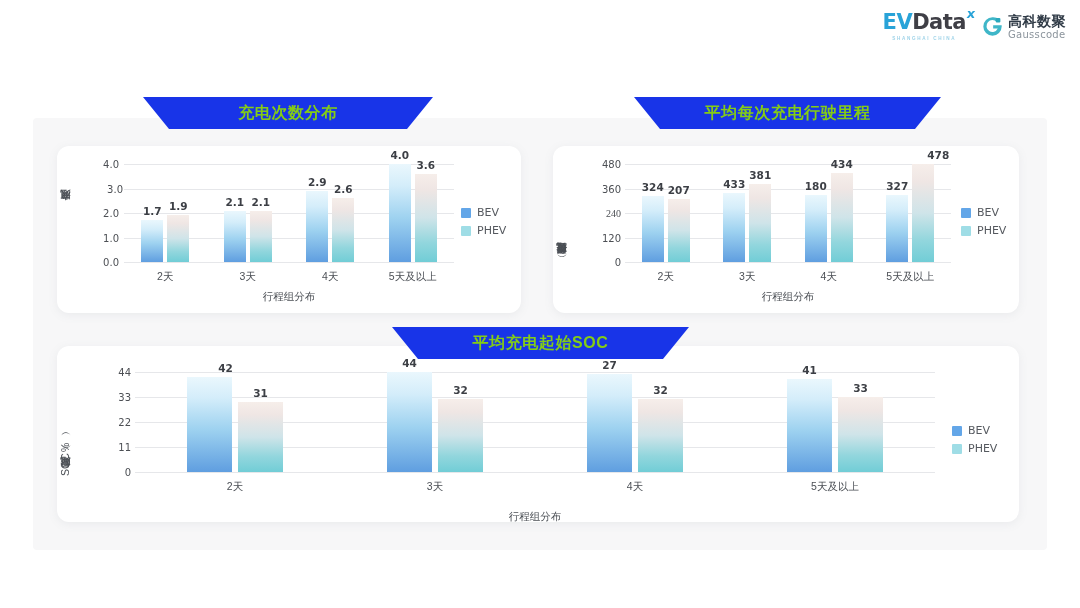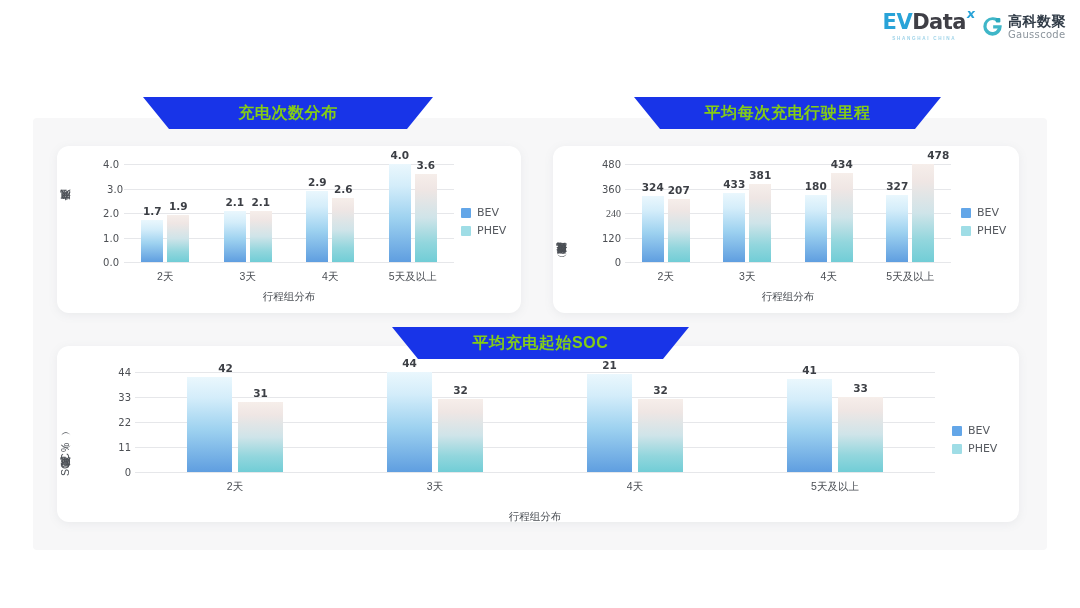--- a/index.html
+++ b/index.html
@@ -332,21 +332,21 @@
       <div class="gridline" style="top: 0px;"></div>
       <div class="bar bev" style="left: 52px; width: 45px; height: 95.4545px;"></div>
       <div class="bar-label" style="left: 74.5px; bottom: 98.4545px; margin-left: 16px;">42</div>
       <div class="bar phev" style="left: 103px; width: 45px; height: 70.4545px;"></div>
       <div class="bar-label" style="left: 125.5px; bottom: 73.4545px;">31</div>
       <div class="bar bev" style="left: 252px; width: 45px; height: 100px;"></div>
       <div class="bar-label" style="left: 274.5px; bottom: 103px;">44</div>
       <div class="bar phev" style="left: 303px; width: 45px; height: 72.7273px;"></div>
       <div class="bar-label" style="left: 325.5px; bottom: 75.7273px;">32</div>
       <div class="bar bev" style="left: 452px; width: 45px; height: 97.7273px;"></div>
-      <div class="bar-label" style="left: 474.5px; bottom: 100.727px;">21</div>
+      <div class="bar-label" style="left: 474.5px; bottom: 100.727px;">27</div>
       <div class="bar phev" style="left: 503px; width: 45px; height: 72.7273px;"></div>
       <div class="bar-label" style="left: 525.5px; bottom: 75.7273px;">32</div>
       <div class="bar bev" style="left: 652px; width: 45px; height: 93.1818px;"></div>
       <div class="bar-label" style="left: 674.5px; bottom: 96.1818px;">41</div>
       <div class="bar phev" style="left: 703px; width: 45px; height: 75px;"></div>
       <div class="bar-label" style="left: 725.5px; bottom: 78px;">33</div>
     </div>
     <div class="ytick" style="top: 114px; left: 10px; width: 64px; right: auto;">0</div>
     <div class="ytick" style="top: 89px; left: 10px; width: 64px; right: auto;">11</div>
     <div class="ytick" style="top: 64px; left: 10px; width: 64px; right: auto;">22</div>

